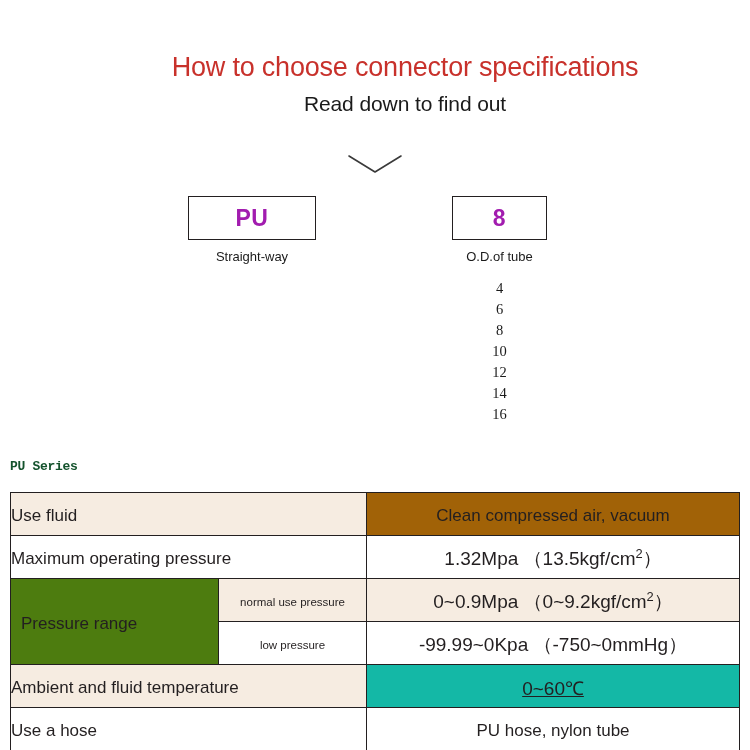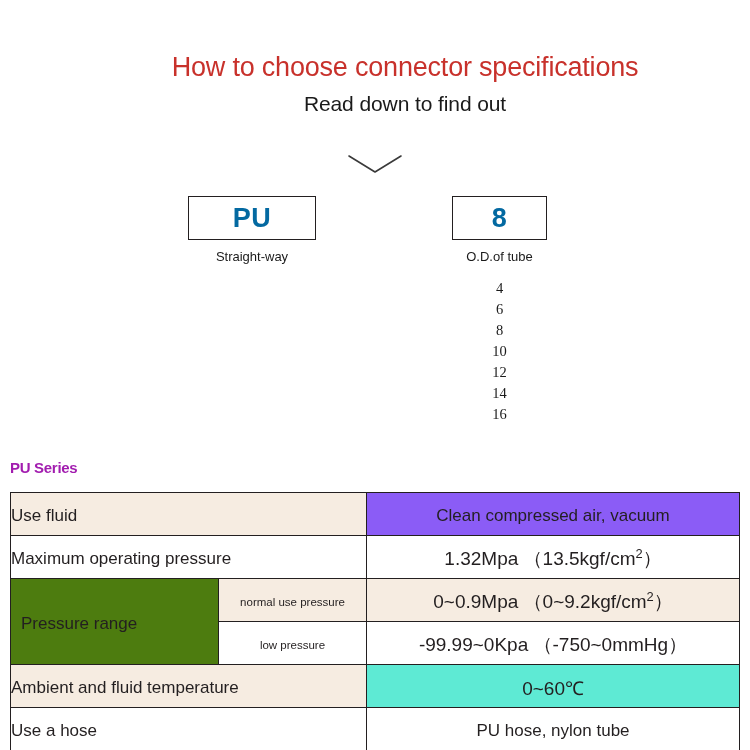--- a/index.html
+++ b/index.html
@@ -75,22 +75,22 @@
     background: #ffffff;
     height: 44px;
     display: flex;
     align-items: center;
     justify-content: center;
     box-sizing: border-box;
   }
   .code-box-text {
     font-family: "Liberation Sans", sans-serif;
     font-weight: bold;
-    font-size: 27px;
-    color: #0369a1;
+    font-size: 23px;
+    color: #a21caf;
     letter-spacing: 0.5px;
     line-height: 1;
   }
   .code-caption {
     font-family: "Liberation Sans", sans-serif;
     font-size: 13px;
     color: #1a1a1a;
     margin-top: 9px;
     line-height: 1.2;
   }
@@ -101,24 +101,24 @@
     color: #1a1a1a;
     line-height: 21px;
   }
   .size-list div { line-height: 21px; }
 
   
   .series-heading {
     position: absolute;
     left: 10px;
     top: 459px;
-    font-family: Liberation Sans, sans-serif;
+    font-family: Liberation Mono, monospace;
     font-weight: bold;
-    font-size: 15px;
-    color: #a21caf;
+    font-size: 13px;
+    color: #14532d;
     letter-spacing: -0.3px;
   }
 
   
   .spec-table {
     position: absolute;
     left: 10px;
     top: 492px;
     width: 729px;
     border-collapse: collapse;
@@ -213,42 +213,42 @@
 <table class="spec-table">
     <colgroup>
       <col style="width: 208px;">
       <col style="width: 148px;">
       <col style="width: 373px;">
     </colgroup>
   <tbody>
 
     <tr class="row-beige">
       <td class="cell-label" colspan="2" style="background: rgb(246, 236, 225);">Use fluid</td>
-      <td class="cell-value" style="background: #8b5cf6;">Clean compressed air, vacuum</td>
+      <td class="cell-value" style="background: #a16207;">Clean compressed air, vacuum</td>
     </tr>
 
     <tr>
       <td class="cell-label" colspan="2">Maximum operating pressure</td>
       <td class="cell-value small"><span>1.32Mpa （13.5kgf/cm</span><sup>2</sup><span>）</span></td>
     </tr>
 
     <tr class="row-beige">
       <td class="label-span" rowspan="2">Pressure range</td>
       <td class="cell-sublabel" style="background: rgb(246, 236, 225);">normal use pressure</td>
       <td class="cell-value small" style="background: rgb(246, 236, 225);"><span>0~0.9Mpa （0~9.2kgf/cm</span><sup>2</sup><span>）</span></td>
     </tr>
 
     <tr>
       <td class="cell-sublabel">low pressure</td>
       <td class="cell-value small">-99.99~0Kpa （-750~0mmHg）</td>
     </tr>
 
     <tr class="row-beige">
       <td class="cell-label" colspan="2" style="background: rgb(246, 236, 225);">Ambient and fluid temperature</td>
-      <td class="cell-value small" style="background: #5eead4;">0~60℃</td>
+      <td class="cell-value small" style="background: #14b8a6; text-decoration: underline;">0~60℃</td>
     </tr>
 
     <tr>
       <td class="cell-label" colspan="2">Use a hose</td>
       <td class="cell-value">PU hose, nylon tube</td>
     </tr>
 
   </tbody>
 </table>
 

